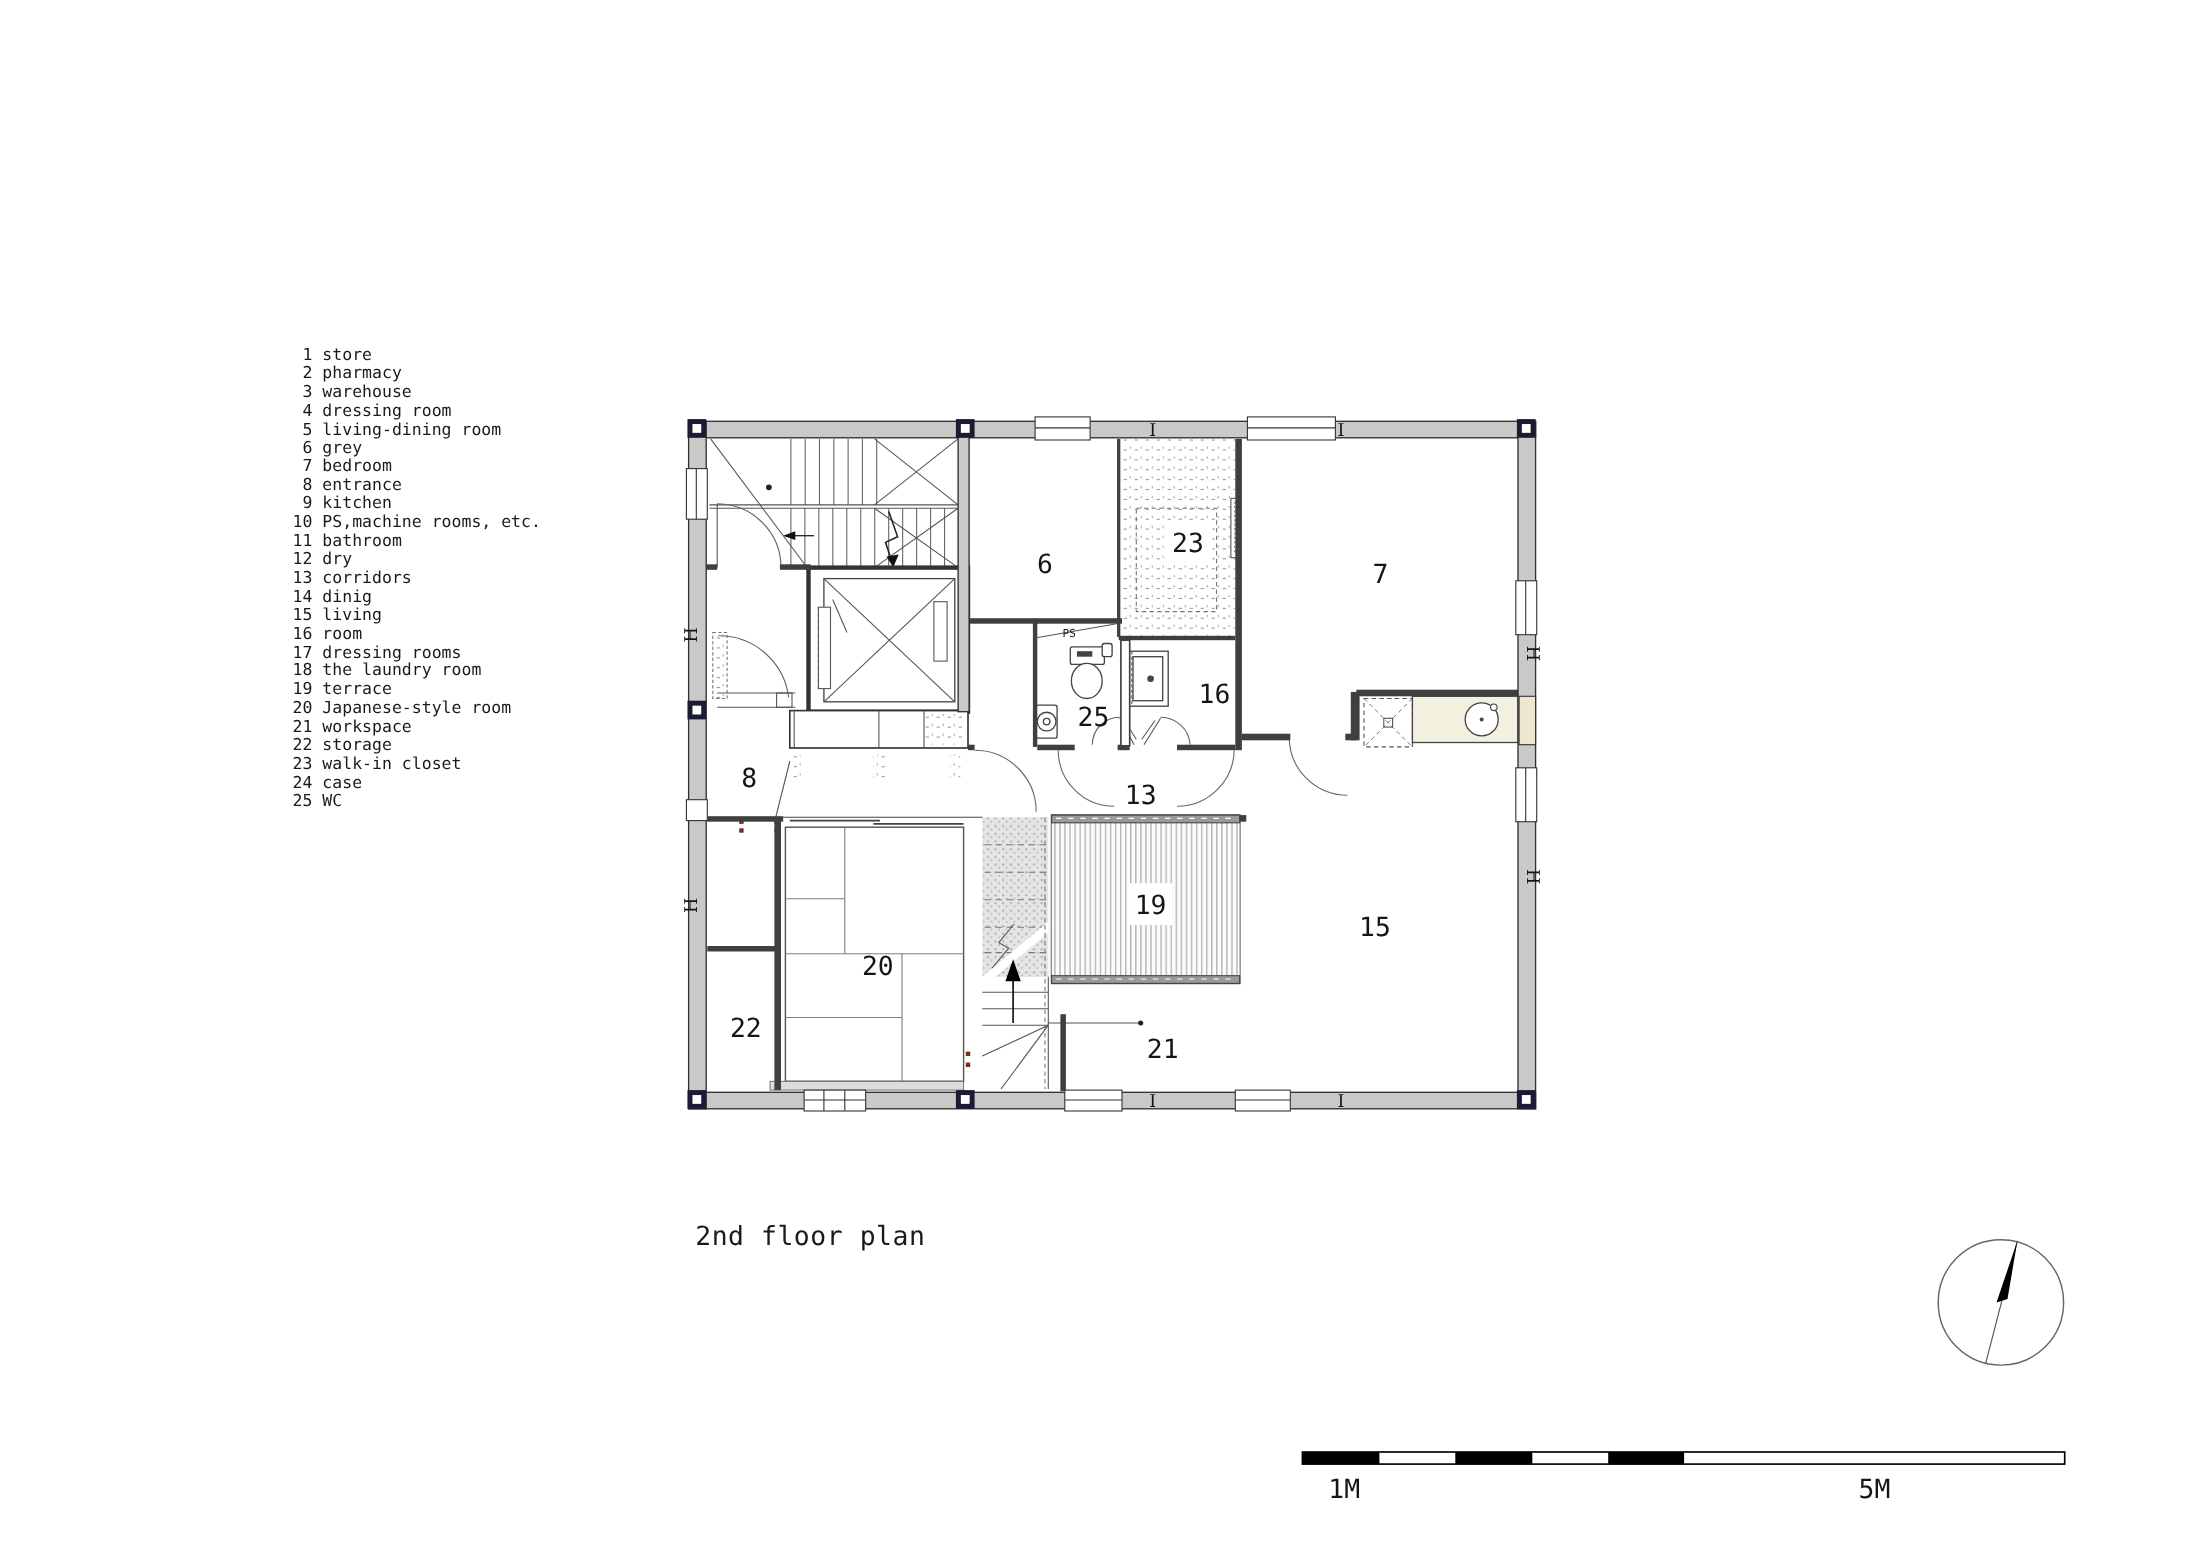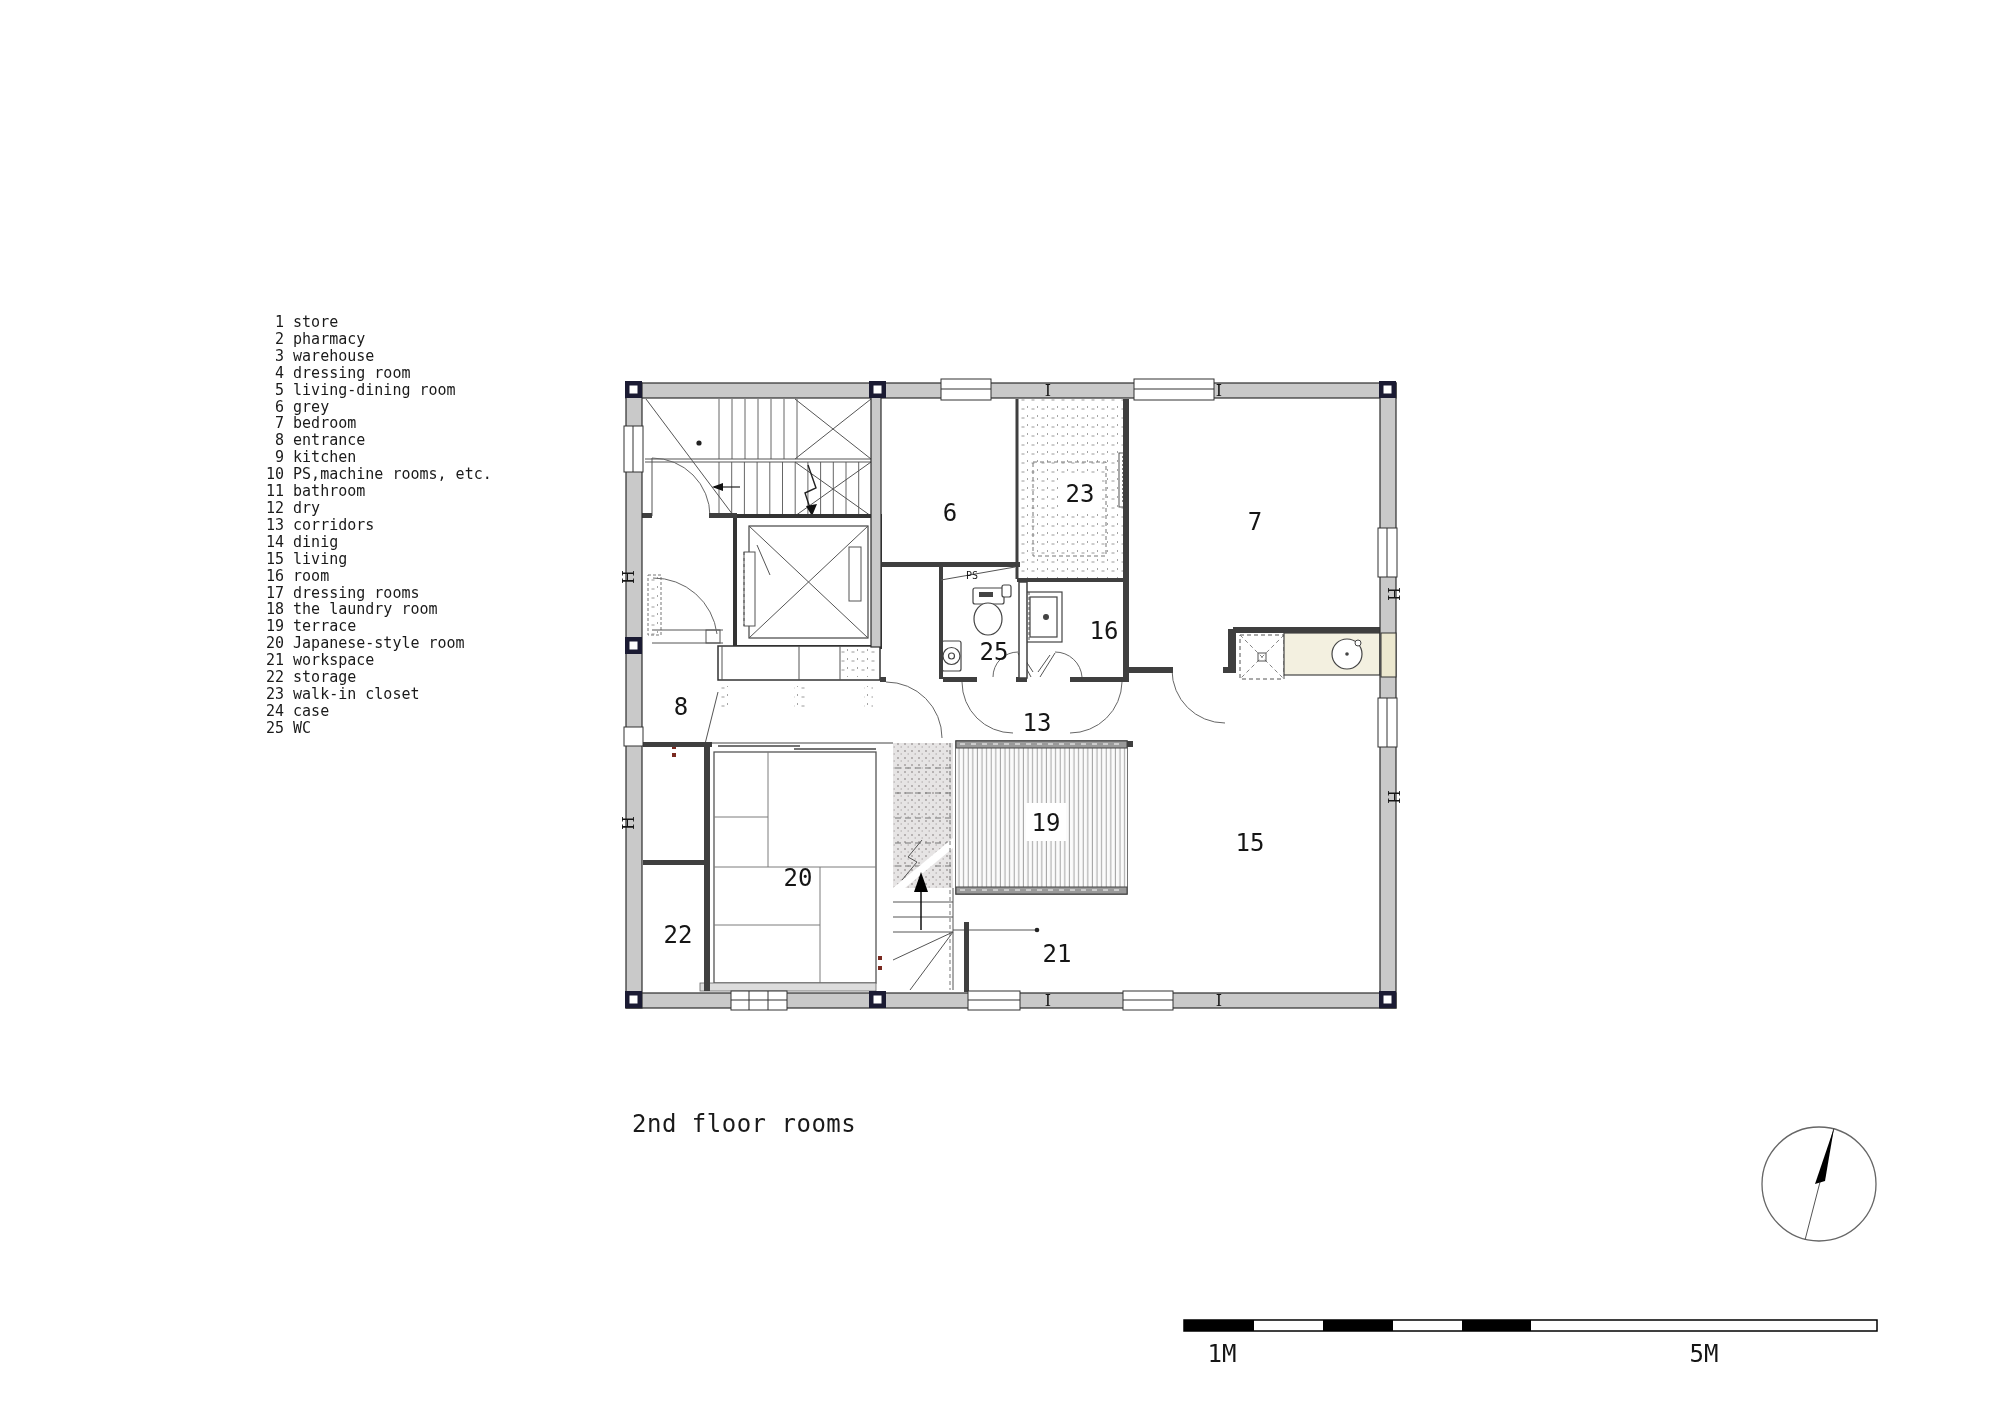--- a/index.html
+++ b/index.html
@@ -344,14 +344,14 @@
     </g>
 
     <g>
       <circle cx="1819" cy="1184" r="57" fill="none" stroke="#666" stroke-width="1.3"></circle>
       <line x1="1805" y1="1240" x2="1834" y2="1128" stroke="#555" stroke-width="1"></line>
       <polygon points="1834,1128 1815,1184 1825,1181" fill="#000"></polygon>
     </g>
   </svg>
 
   
-  <div id="title">2nd floor rooms</div>
+  <div id="title">2nd floor plan</div>
 </div>
 
 </body></html>

